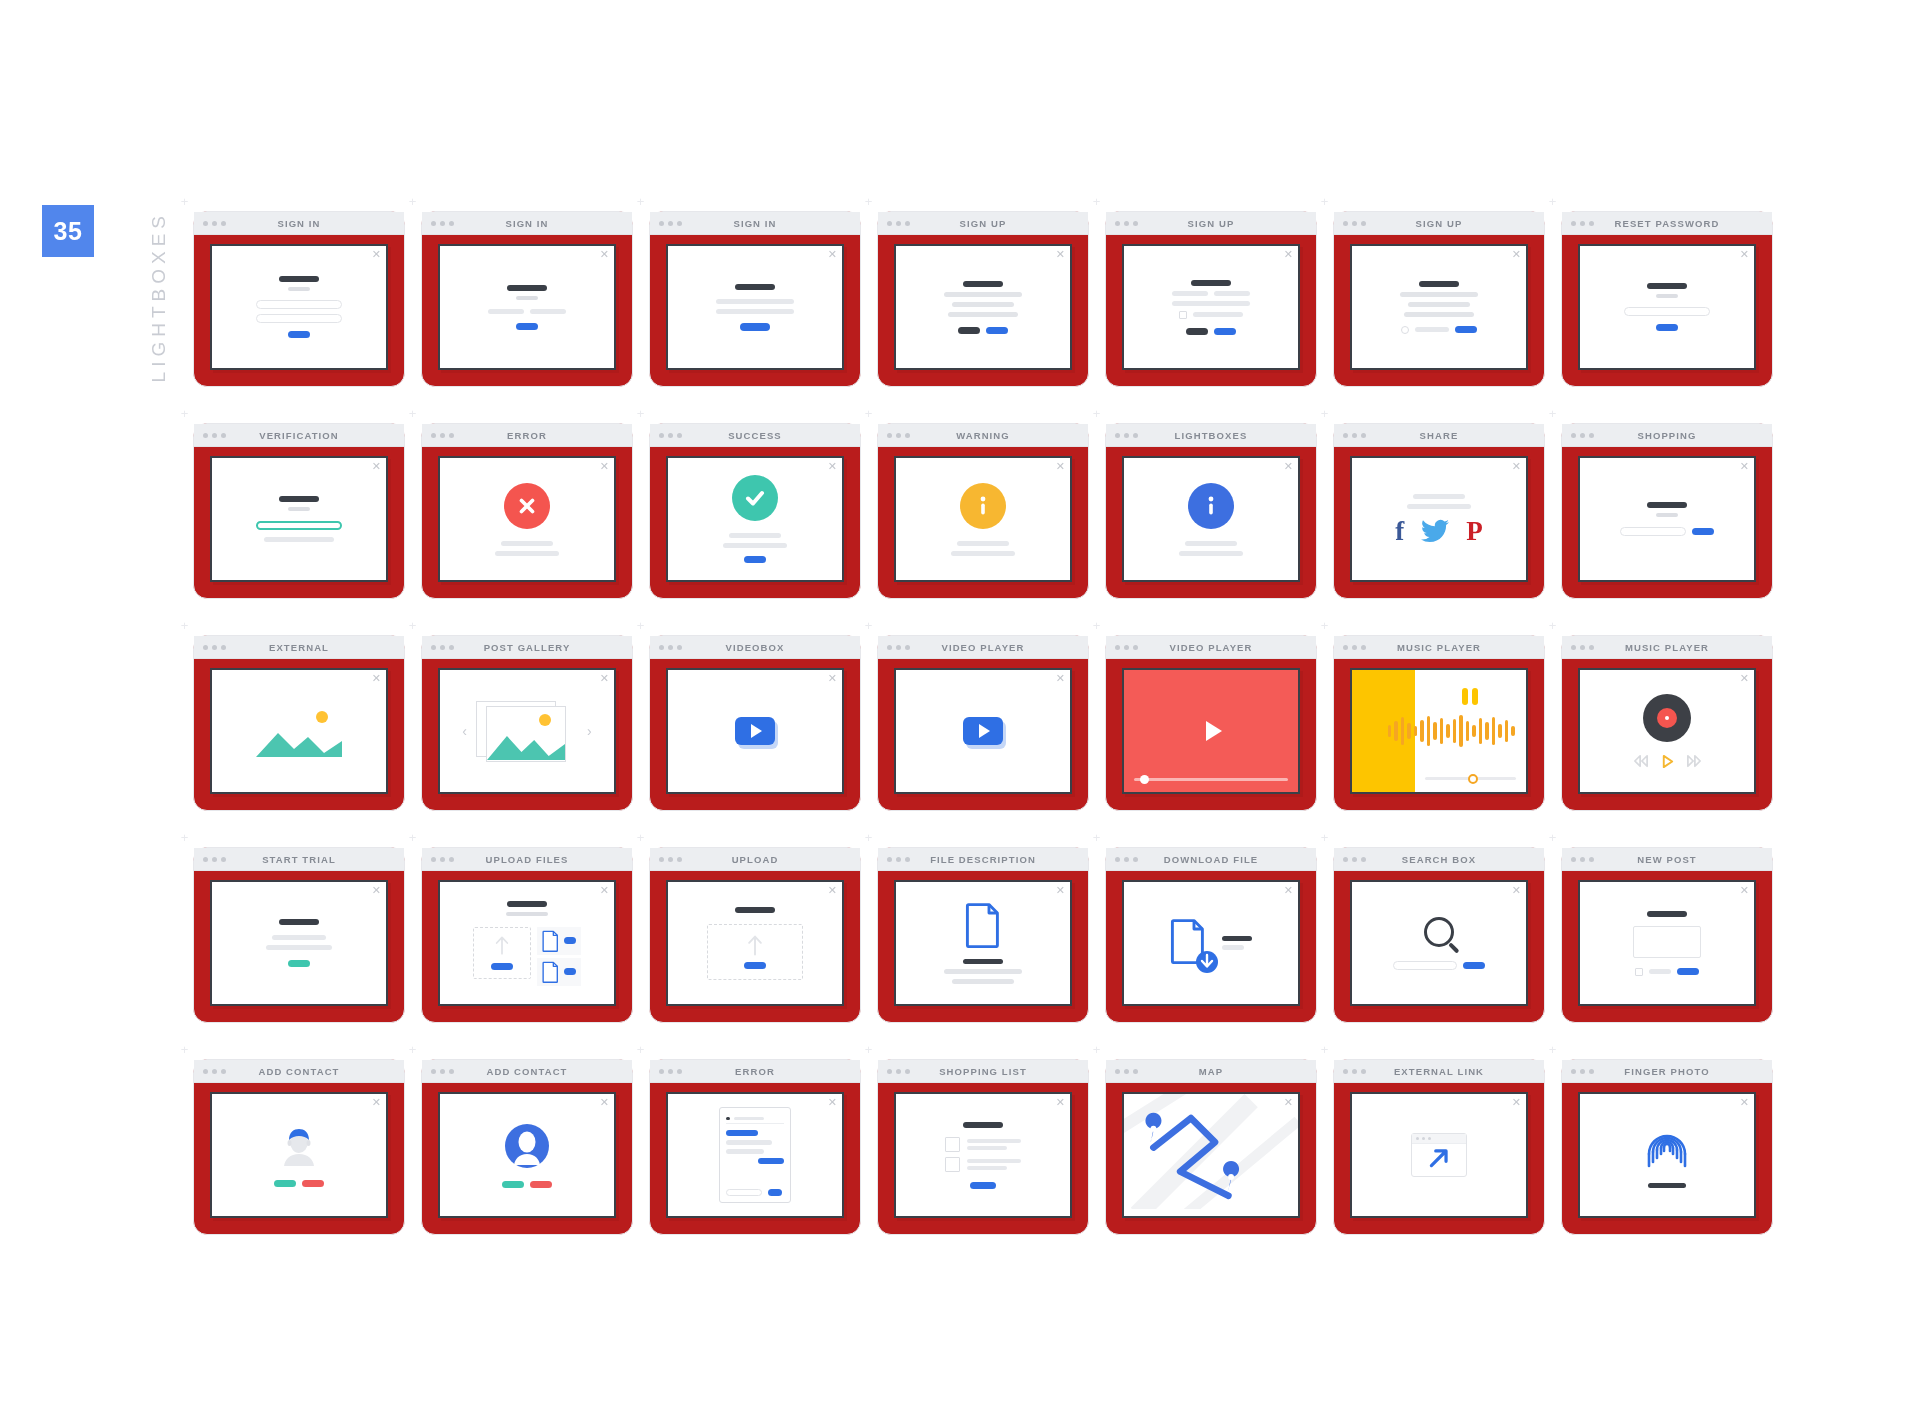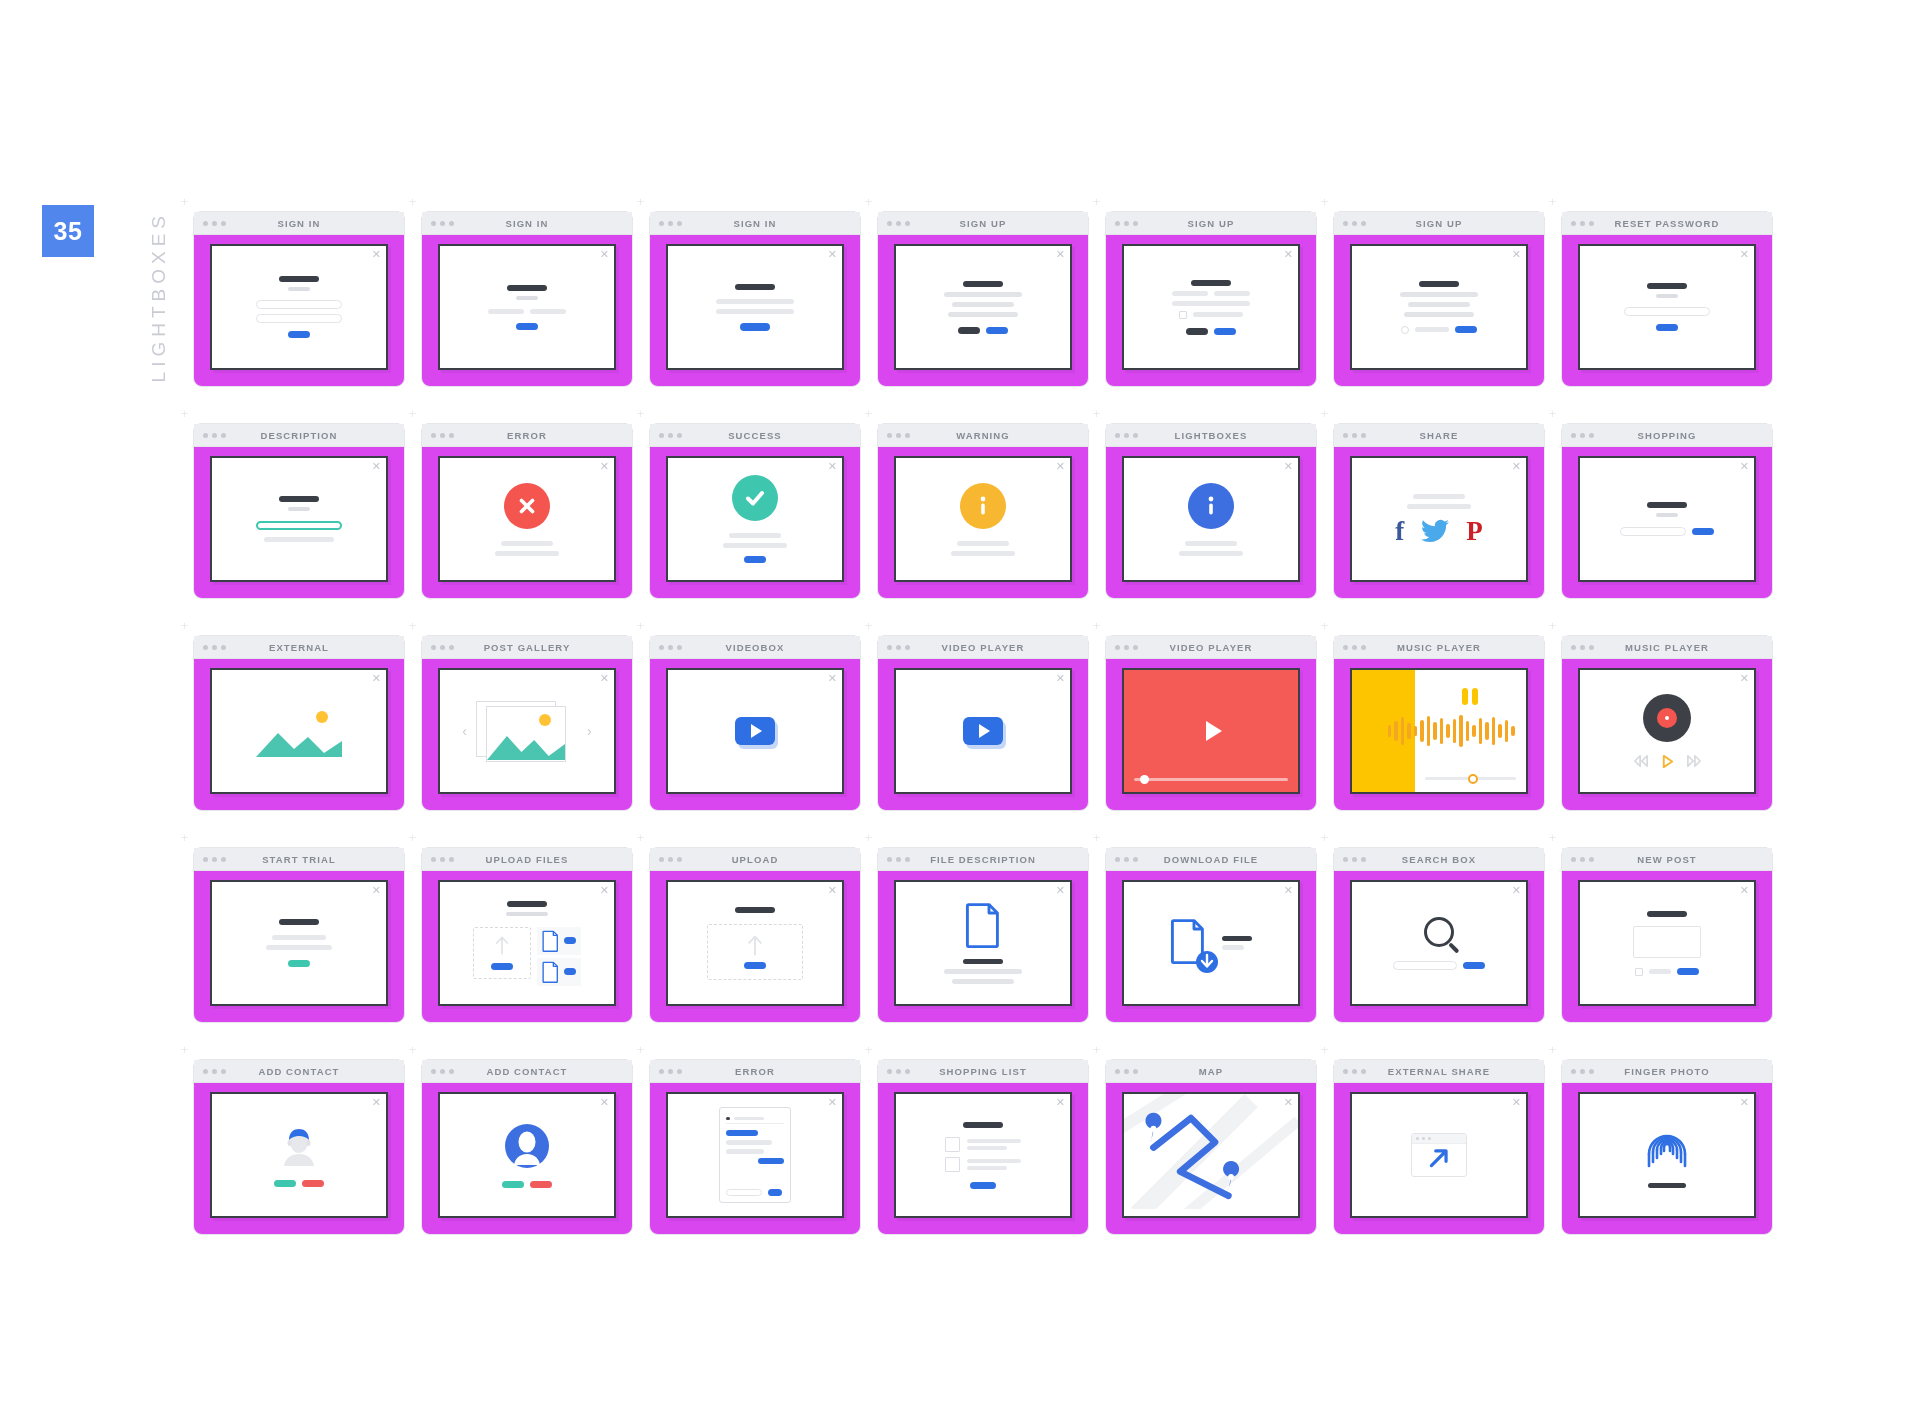--- a/index.html
+++ b/index.html
@@ -32,21 +32,21 @@
     column-gap:6px;row-gap:11px;
   }
 
   
   .card{position:relative;width:222px;height:186px;}
   .plus{position:absolute;left:-9px;top:-9px;width:11px;height:11px;color:#e9eaee;
         font-size:13px;line-height:11px;text-align:center;}
   .plus:after{content:"+";}
   .win{
     position:absolute;left:5px;top:6px;right:5px;bottom:4px;
-    background:#d946ef;border:1px solid #e6e7eb;border-radius:9px;
+    background:#b91c1c;border:1px solid #e6e7eb;border-radius:14px;
     box-sizing:border-box;
   }
   .titlebar{
     height:23px;background:#eceef1;border-bottom:1px solid #e2e4e8;
     display:flex;align-items:center;position:relative;box-sizing:border-box;
   }
   .dots{display:flex;gap:4px;margin-left:9px;}
   .dot{width:5px;height:5px;border-radius:50%;background:#c6c9cf;}
   .wtitle{
     position:absolute;left:0;right:0;text-align:center;
@@ -373,21 +373,21 @@
     </div>
     <div class="card">
       <div class="plus"></div>
       <div class="win">
         <div class="titlebar">
           <div class="dots">
             <div class="dot"></div>
             <div class="dot"></div>
             <div class="dot"></div>
           </div>
-          <div class="wtitle">DESCRIPTION</div>
+          <div class="wtitle">VERIFICATION</div>
         </div>
         <div class="lightbox">
           <div class="xbtn">✕</div>
           <div class="body">
             <div class="bar dark"></div>
             <div class="bar sub"></div>
             <div class="field" style="margin-top:5px;border-color:#3ec6ae;border-width:2px"></div>
             <div class="bar line" style="width:70px;margin-top:2px"></div>
           </div>
         </div>
@@ -1105,21 +1105,21 @@
     </div>
     <div class="card">
       <div class="plus"></div>
       <div class="win">
         <div class="titlebar">
           <div class="dots">
             <div class="dot"></div>
             <div class="dot"></div>
             <div class="dot"></div>
           </div>
-          <div class="wtitle">EXTERNAL SHARE</div>
+          <div class="wtitle">EXTERNAL LINK</div>
         </div>
         <div class="lightbox">
           <div class="xbtn">✕</div>
           <div class="body">
             <div class="ext-win">
               <div class="eh">
                 <div class="ed"></div>
                 <div class="ed"></div>
                 <div class="ed"></div>
               </div>

